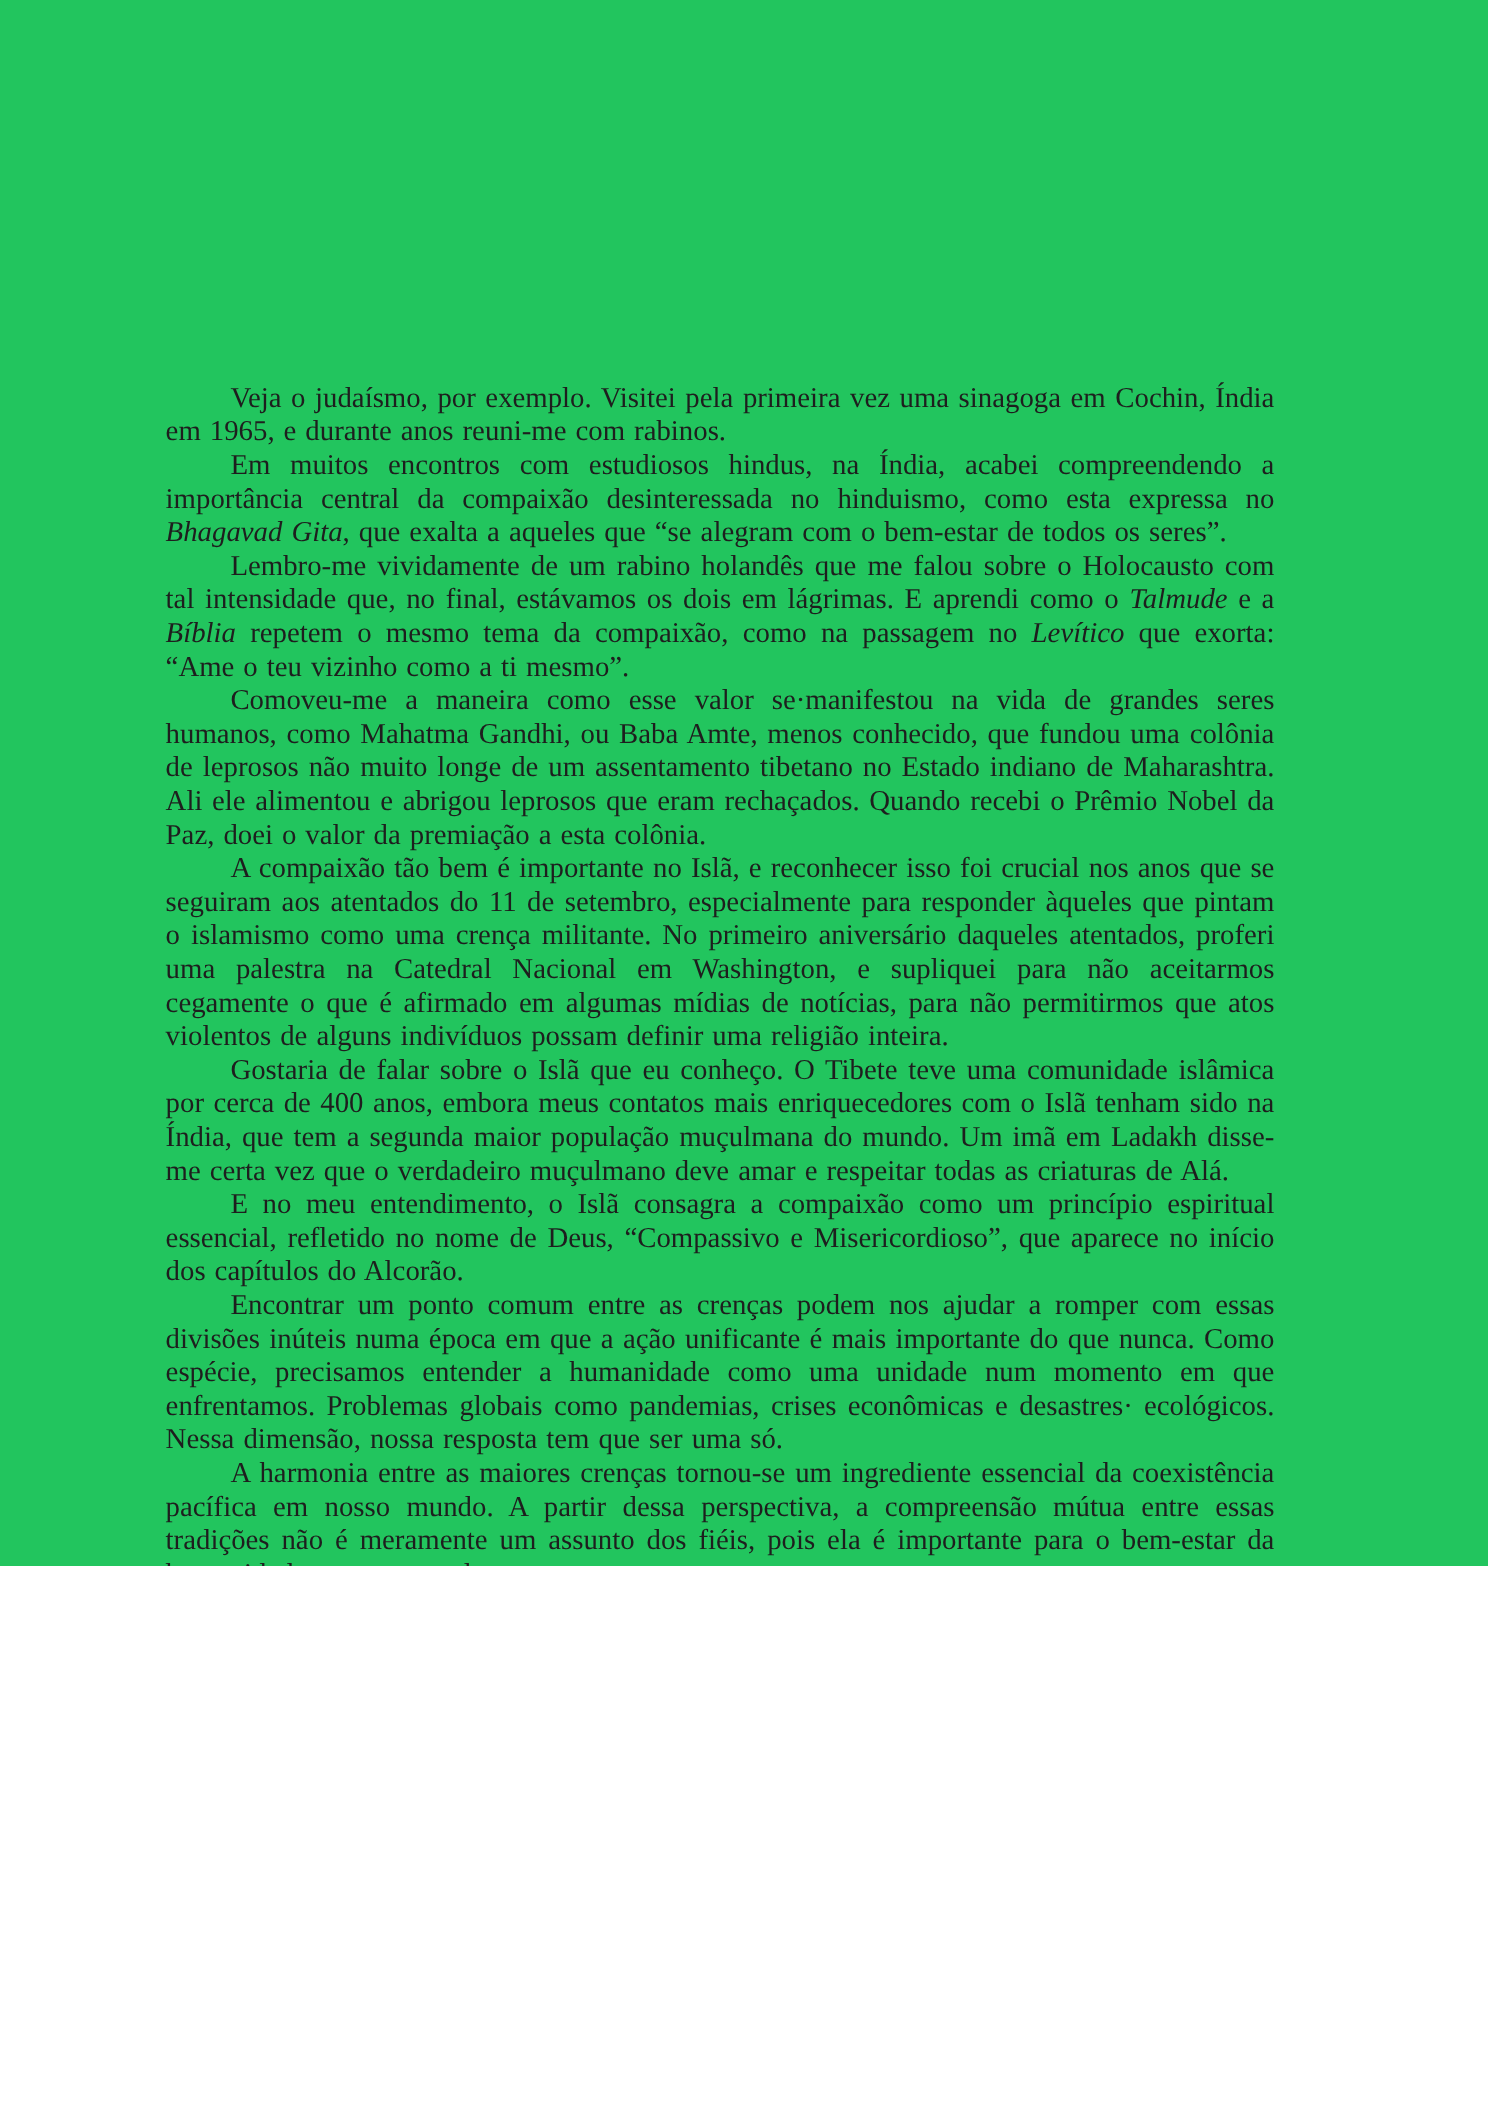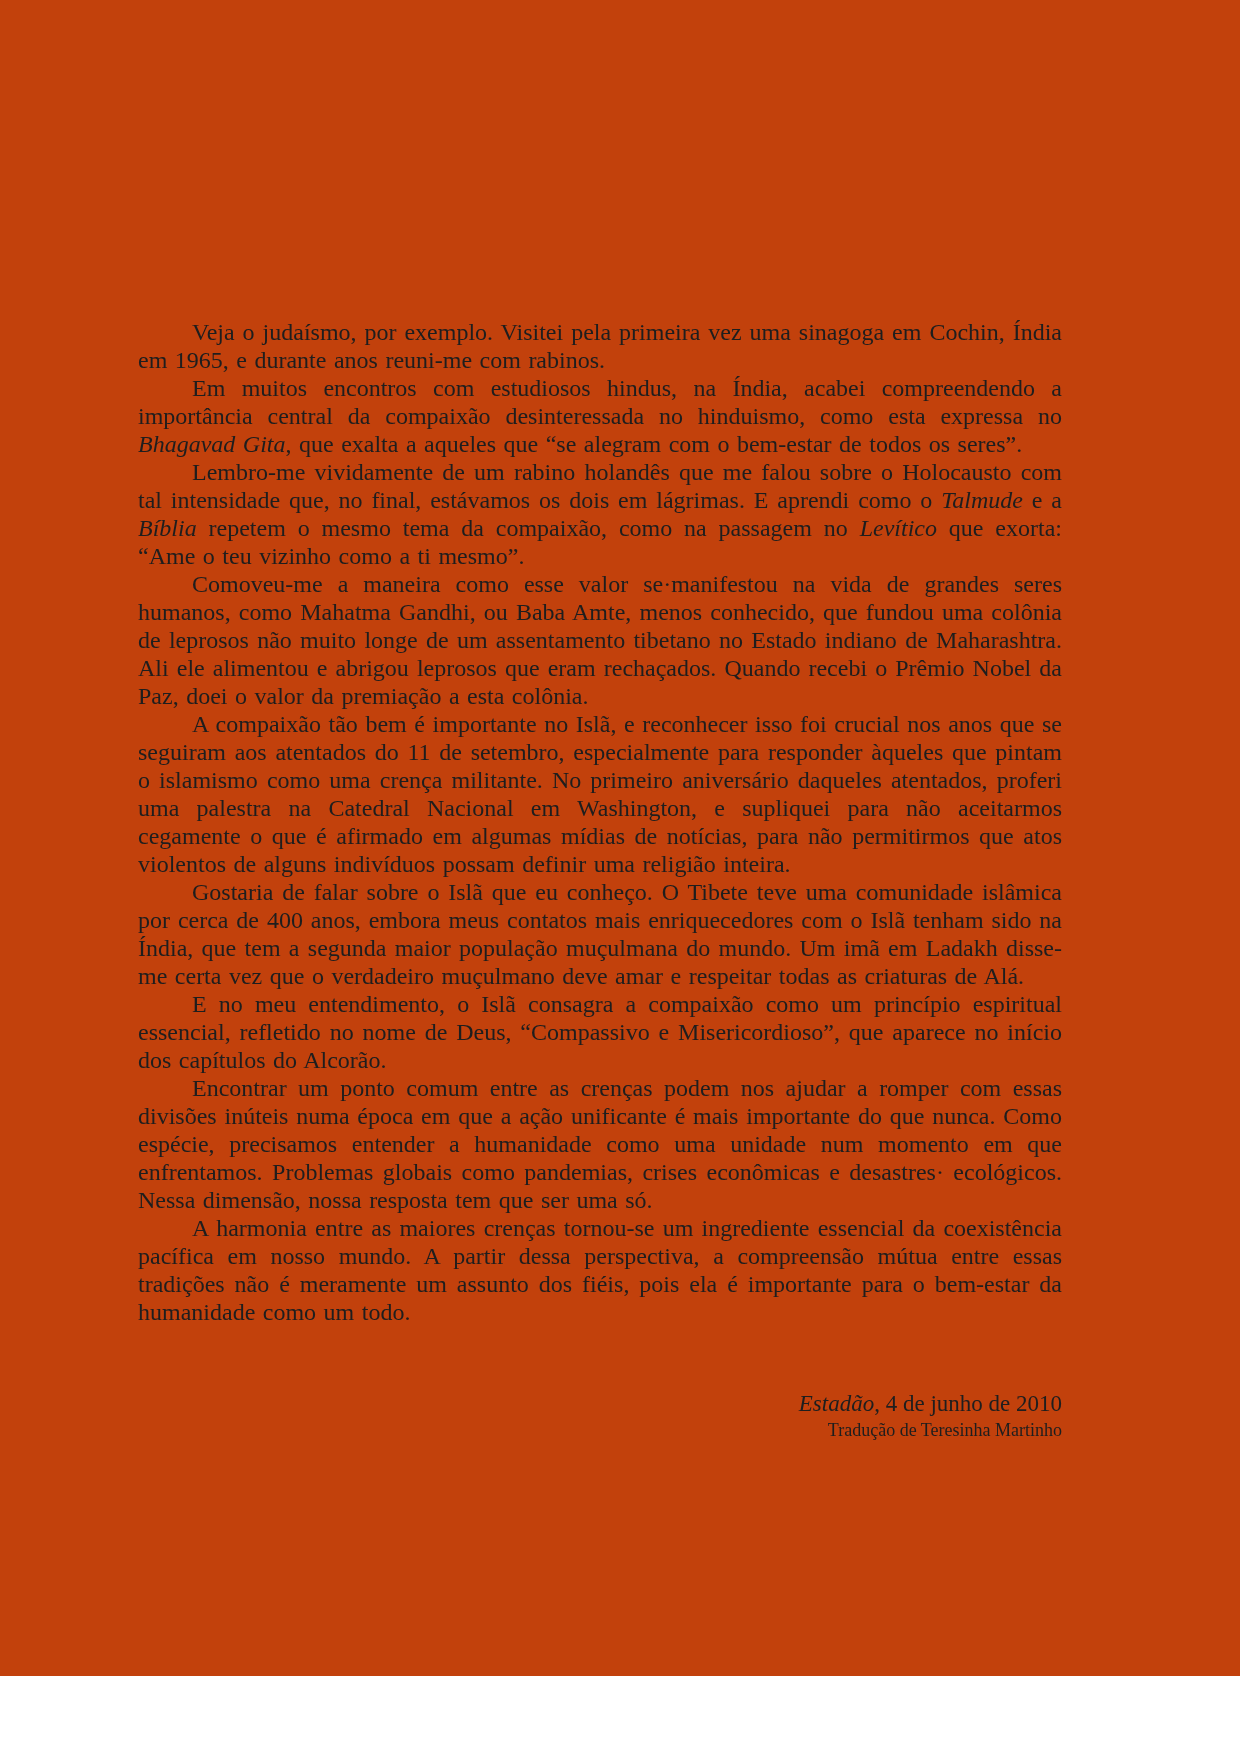--- a/index.html
+++ b/index.html
@@ -3,22 +3,22 @@
 <meta charset="utf-8">
 <style>
   html, body {
     margin: 0;
     padding: 0;
     background: #ffffff;
   }
   .page {
     position: relative;
     width: 1240px;
-    height: 1676px;
-    background: #c2410c;
+    height: 1305px;
+    background: #22c55e;
     overflow: hidden;
     font-family: "Liberation Serif", "DejaVu Serif", serif;
     color: #1e1e1e;
   }
   .doc-body {
     position: absolute;
     left: 138px;
     top: 318px;
     width: 924px;
     font-size: 24px;

